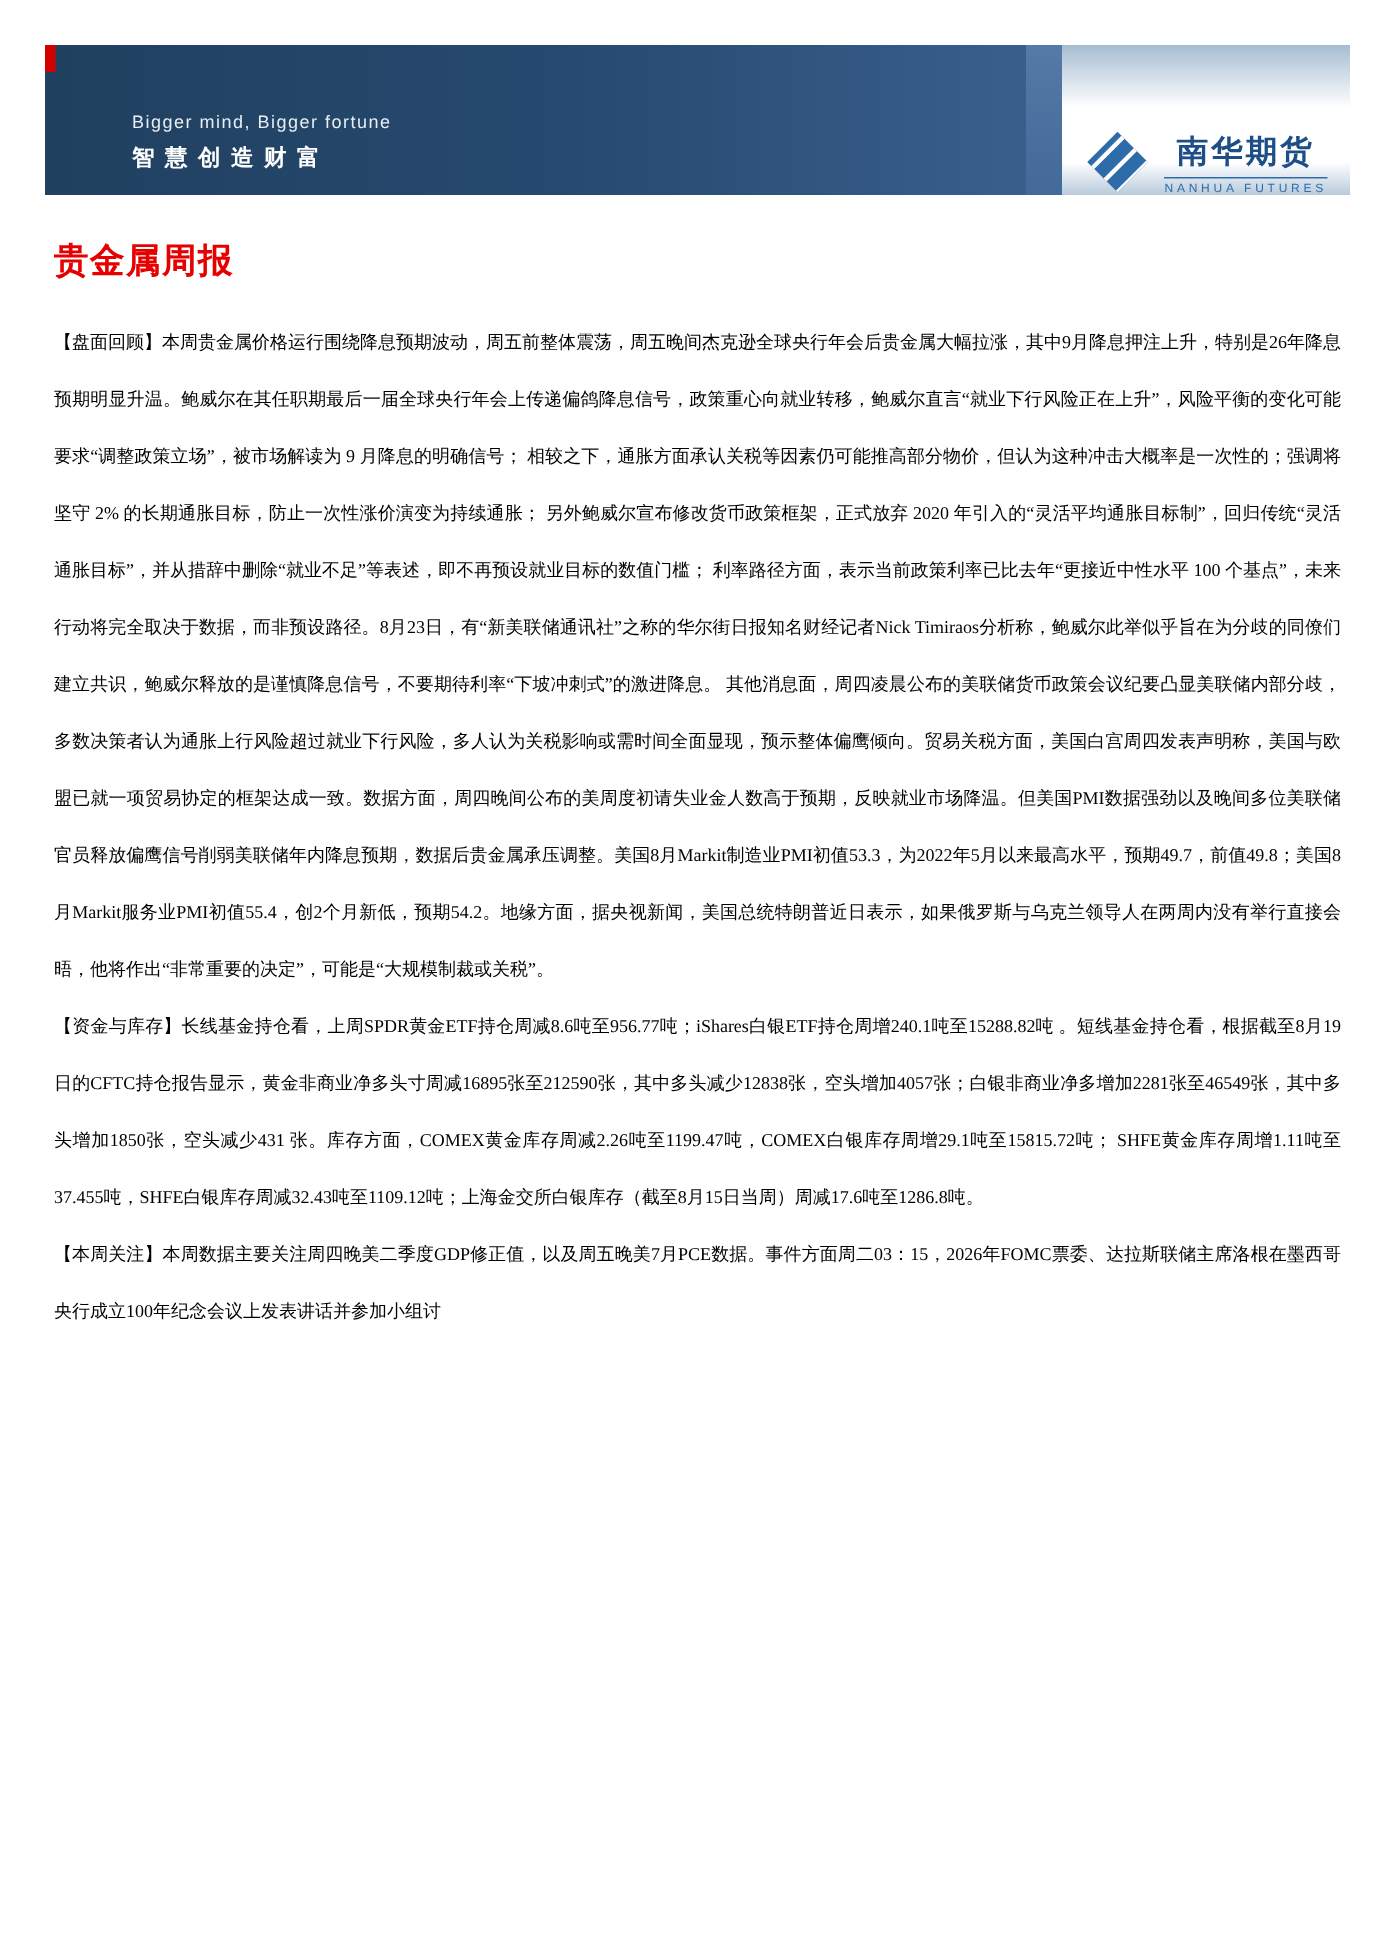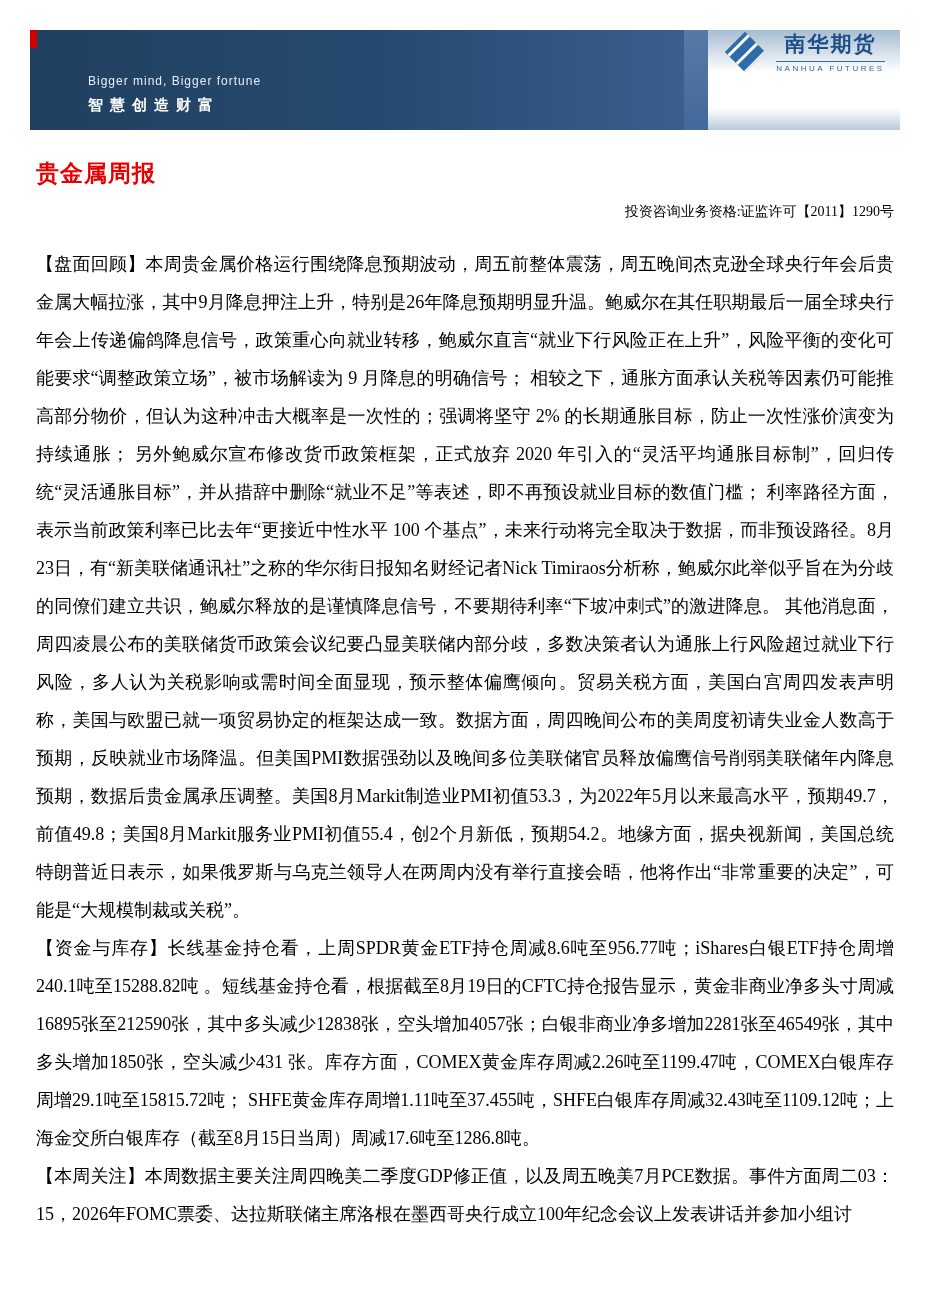--- a/index.html
+++ b/index.html
@@ -22,21 +22,21 @@
     background: linear-gradient(90deg, #20405f 0%, #264a70 55%, #3a5f8d 100%);
     display: flex; flex-direction: column; justify-content: center;
     padding-left: 58px; padding-top: 28px;
   }
   .slogan-en { color: #e8eef5; font-size: 12px; letter-spacing: 1px; }
   .slogan-cn { color: #ffffff; font-size: 15px; letter-spacing: 7px; margin-top: 8px; font-weight: bold; }
   .banner-stripe { width: 24px; background: linear-gradient(180deg, #557aa6, #43699a); }
   .banner-right {
     width: 192px;
     background: linear-gradient(180deg, #a7bcd2 0%, #ffffff 42%, #ffffff 78%, #b9cadc 100%);
-    display: flex; align-items: flex-start; justify-content: center; gap: 9px;
+    display: flex; align-items: flex-end; justify-content: center; gap: 9px;
   }
   .logo-text { display: flex; flex-direction: column; align-items: center; }
   .logo-cn { color: #1d4f86; font-size: 21px; font-weight: bold; letter-spacing: 2px; white-space: nowrap; }
   .logo-rule { width: 100%; height: 1px; background: #2d6ca8; margin: 3px 0 2px 0; }
   .logo-en { color: #2d6ca8; font-size: 8px; letter-spacing: 2.5px; white-space: nowrap; }
 
   
   .content { padding: 0 6px; }
   .report-title {
     margin-top: 28px;
@@ -49,21 +49,21 @@
   }
   .headline {
     margin-top: 18px;
     color: #2062ae; font-size: 20px; font-weight: bold;
   }
 
   
   .body-text { margin-top: 20px; }
   .body-text p {
     font-family: "Liberation Serif", serif;
-    font-size: 18px; line-height: 38px;
+    font-size: 12px; line-height: 38px;
     text-align: justify; text-justify: inter-ideograph;
     color: #000000;
   }
 </style>
 </head>
 <body>
 
 <div class="page">
 
   <div class="banner">
@@ -93,21 +93,20 @@
         <div class="logo-en">NANHUA FUTURES</div>
       </div>
     </div>
   </div>
 
   <div class="content">
 
     <div class="report-title">贵金属周报</div>
 
     <div class="author-block">
-      <div>投资咨询业务资格:证监许可【2011】1290号</div>
     </div>
 
 
     <div class="body-text">
       <p>【盘面回顾】本周贵金属价格运行围绕降息预期波动，周五前整体震荡，周五晚间杰克逊全球央行年会后贵金属大幅拉涨，其中9月降息押注上升，特别是26年降息预期明显升温。鲍威尔在其任职期最后一届全球央行年会上传递偏鸽降息信号，政策重心向就业转移，鲍威尔直言“就业下行风险正在上升”，风险平衡的变化可能要求“调整政策立场”，被市场解读为 9 月降息的明确信号； 相较之下，通胀方面承认关税等因素仍可能推高部分物价，但认为这种冲击大概率是一次性的；强调将坚守 2% 的长期通胀目标，防止一次性涨价演变为持续通胀； 另外鲍威尔宣布修改货币政策框架，正式放弃 2020 年引入的“灵活平均通胀目标制”，回归传统“灵活通胀目标”，并从措辞中删除“就业不足”等表述，即不再预设就业目标的数值门槛； 利率路径方面，表示当前政策利率已比去年“更接近中性水平 100 个基点”，未来行动将完全取决于数据，而非预设路径。8月23日，有“新美联储通讯社”之称的华尔街日报知名财经记者Nick Timiraos分析称，鲍威尔此举似乎旨在为分歧的同僚们建立共识，鲍威尔释放的是谨慎降息信号，不要期待利率“下坡冲刺式”的激进降息。 其他消息面，周四凌晨公布的美联储货币政策会议纪要凸显美联储内部分歧，多数决策者认为通胀上行风险超过就业下行风险，多人认为关税影响或需时间全面显现，预示整体偏鹰倾向。贸易关税方面，美国白宫周四发表声明称，美国与欧盟已就一项贸易协定的框架达成一致。数据方面，周四晚间公布的美周度初请失业金人数高于预期，反映就业市场降温。但美国PMI数据强劲以及晚间多位美联储官员释放偏鹰信号削弱美联储年内降息预期，数据后贵金属承压调整。美国8月Markit制造业PMI初值53.3，为2022年5月以来最高水平，预期49.7，前值49.8；美国8月Markit服务业PMI初值55.4，创2个月新低，预期54.2。地缘方面，据央视新闻，美国总统特朗普近日表示，如果俄罗斯与乌克兰领导人在两周内没有举行直接会晤，他将作出“非常重要的决定”，可能是“大规模制裁或关税”。</p>
       <p>【资金与库存】长线基金持仓看，上周SPDR黄金ETF持仓周减8.6吨至956.77吨；iShares白银ETF持仓周增240.1吨至15288.82吨 。短线基金持仓看，根据截至8月19日的CFTC持仓报告显示，黄金非商业净多头寸周减16895张至212590张，其中多头减少12838张，空头增加4057张；白银非商业净多增加2281张至46549张，其中多头增加1850张，空头减少431 张。库存方面，COMEX黄金库存周减2.26吨至1199.47吨，COMEX白银库存周增29.1吨至15815.72吨； SHFE黄金库存周增1.11吨至37.455吨，SHFE白银库存周减32.43吨至1109.12吨；上海金交所白银库存（截至8月15日当周）周减17.6吨至1286.8吨。</p>
       <p>【本周关注】本周数据主要关注周四晚美二季度GDP修正值，以及周五晚美7月PCE数据。事件方面周二03：15，2026年FOMC票委、达拉斯联储主席洛根在墨西哥央行成立100年纪念会议上发表讲话并参加小组讨</p>
     </div>
 
   </div>

